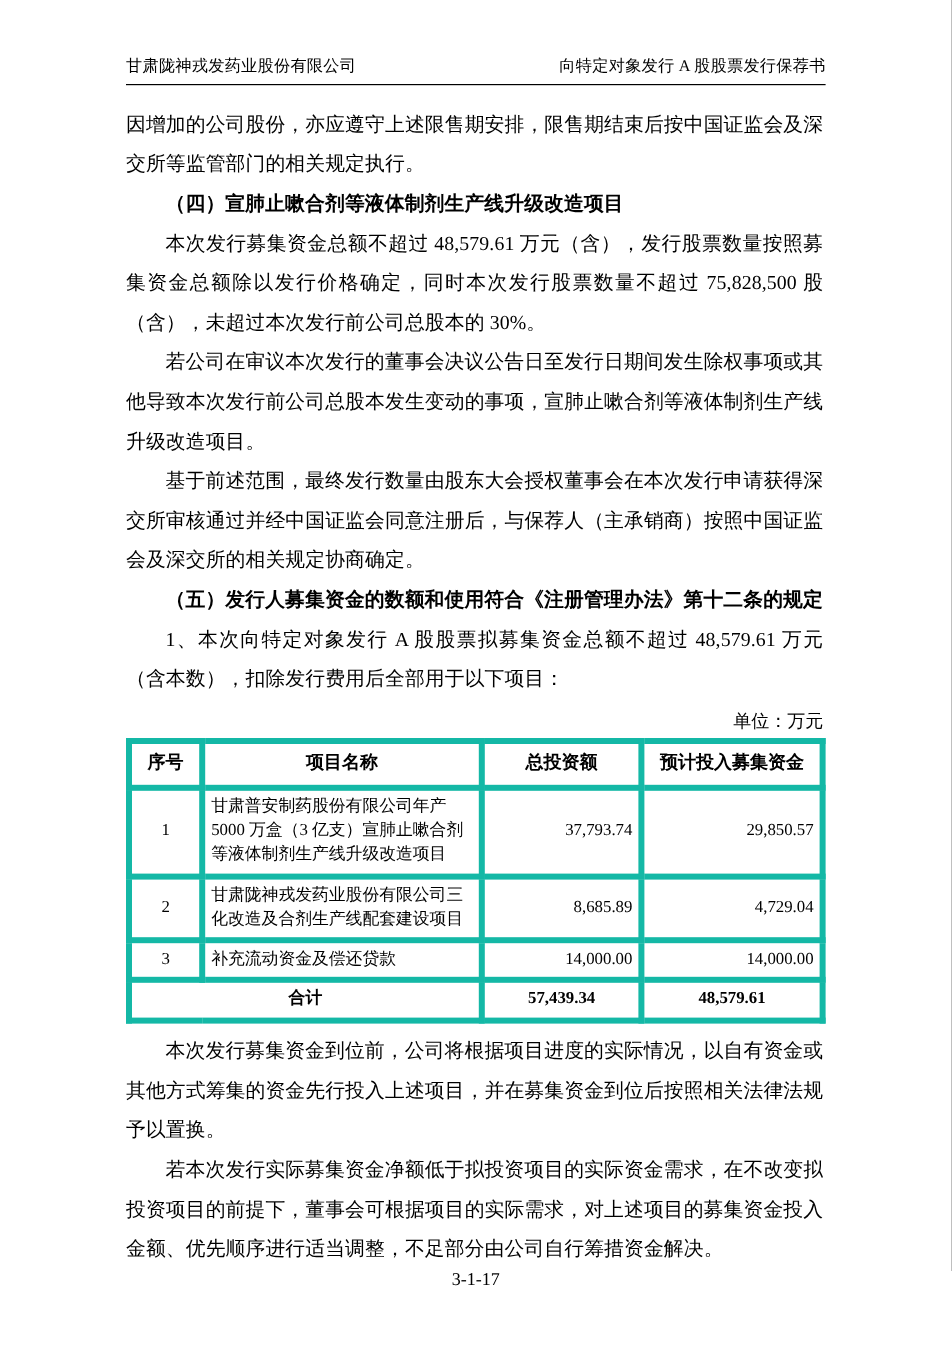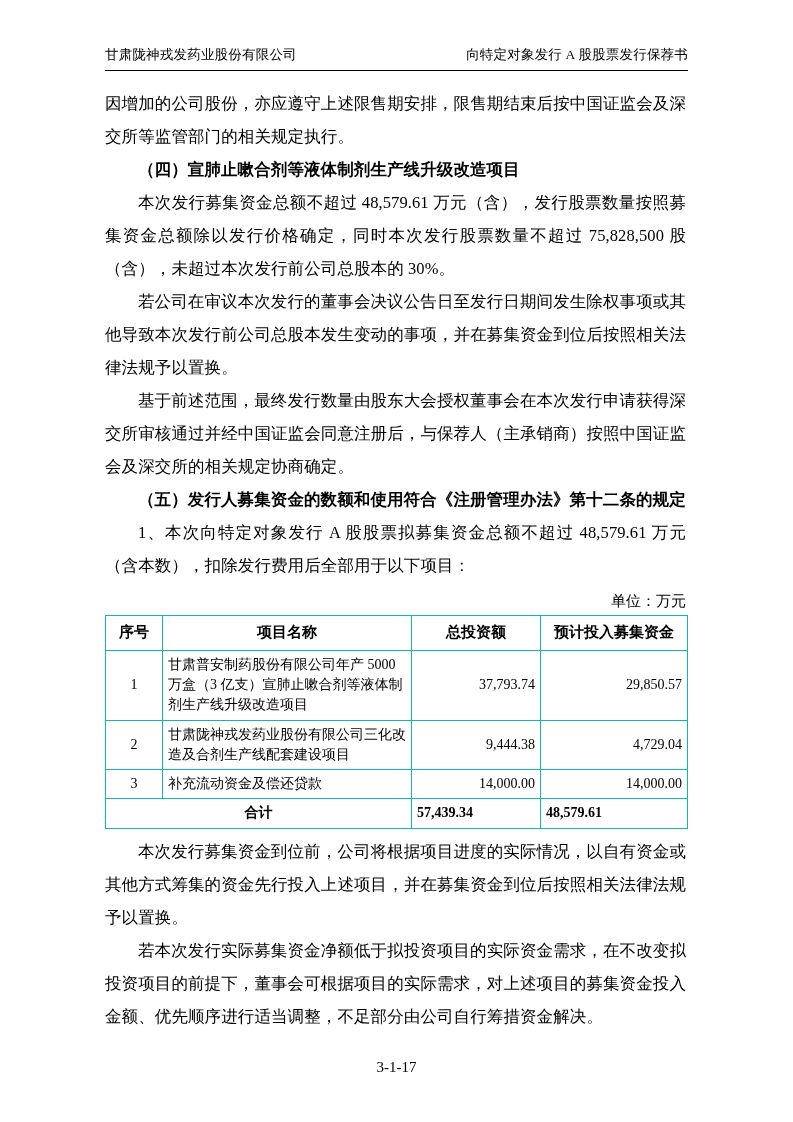--- a/index.html
+++ b/index.html
@@ -64,42 +64,42 @@
     padding-right: 2px;
   }
   table.fund-table {
     border-collapse: collapse;
     width: 100%;
     font-size: 14px;
     table-layout: fixed;
   }
   table.fund-table th,
   table.fund-table td {
-    border: 1px solid #14b8a6;
+    border: 5px solid #14b8a6;
     padding: 4px 5px;
     vertical-align: middle;
     line-height: 1.45;
   }
   table.fund-table thead th {
     text-align: center;
     font-weight: bold;
     font-size: 15px;
     padding: 6px 5px;
   }
   .col-no { width: 46px; text-align: center; }
   .col-name { width: auto; }
   .col-total { width: 118px; text-align: right; }
   .col-raise { width: 136px; text-align: right; }
   td.num { text-align: right; font-family: "Liberation Serif", serif; }
   td.ctr { text-align: center; }
   tr.total-row td {
     text-align: center;
     font-weight: bold;
   }
-  tr.total-row td.num { text-align: left; font-weight: bold; }
+  tr.total-row td.num { text-align: center; font-weight: bold; }
   .after-table { margin-top: 14px; }
   .footer {
     position: absolute;
     bottom: 46px;
     left: 0;
     right: 0;
     text-align: center;
     font-size: 15px;
     font-family: "Liberation Serif", serif;
     margin-top: 24px;
@@ -118,21 +118,21 @@
       <span>向特定对象发行 A 股股票发行保荐书</span>
     </div>
     <div class="header-rule"></div>
 
     <p class="body-text">因增加的公司股份，亦应遵守上述限售期安排，限售期结束后按中国证监会及深交所等监管部门的相关规定执行。</p>
 
     <p class="heading">（四）宣肺止嗽合剂等液体制剂生产线升级改造项目</p>
 
     <p class="body-text indent">本次发行募集资金总额不超过 48,579.61 万元（含），发行股票数量按照募集资金总额除以发行价格确定，同时本次发行股票数量不超过 75,828,500 股（含），未超过本次发行前公司总股本的 30%。</p>
 
-    <p class="body-text indent">若公司在审议本次发行的董事会决议公告日至发行日期间发生除权事项或其他导致本次发行前公司总股本发生变动的事项，并在募集资金到位后按照相关法律法规予以置换。</p>
+    <p class="body-text indent">若公司在审议本次发行的董事会决议公告日至发行日期间发生除权事项或其他导致本次发行前公司总股本发生变动的事项，宣肺止嗽合剂等液体制剂生产线升级改造项目。</p>
 
     <p class="body-text indent">基于前述范围，最终发行数量由股东大会授权董事会在本次发行申请获得深交所审核通过并经中国证监会同意注册后，与保荐人（主承销商）按照中国证监会及深交所的相关规定协商确定。</p>
 
     <p class="heading">（五）发行人募集资金的数额和使用符合《注册管理办法》第十二条的规定</p>
 
     <p class="body-text indent">1、本次向特定对象发行 A 股股票拟募集资金总额不超过 48,579.61 万元（含本数），扣除发行费用后全部用于以下项目：</p>
 
     <div class="unit-line">单位：万元</div>
 
     <table class="fund-table">
@@ -147,21 +147,21 @@
       <tbody>
         <tr>
           <td class="ctr">1</td>
           <td>甘肃普安制药股份有限公司年产 5000 万盒（3 亿支）宣肺止嗽合剂等液体制剂生产线升级改造项目</td>
           <td class="num">37,793.74</td>
           <td class="num">29,850.57</td>
         </tr>
         <tr>
           <td class="ctr">2</td>
           <td>甘肃陇神戎发药业股份有限公司三化改造及合剂生产线配套建设项目</td>
-          <td class="num">9,444.38</td>
+          <td class="num">8,685.89</td>
           <td class="num">4,729.04</td>
         </tr>
         <tr>
           <td class="ctr">3</td>
           <td>补充流动资金及偿还贷款</td>
           <td class="num">14,000.00</td>
           <td class="num">14,000.00</td>
         </tr>
         <tr class="total-row">
           <td colspan="2">合计</td>

